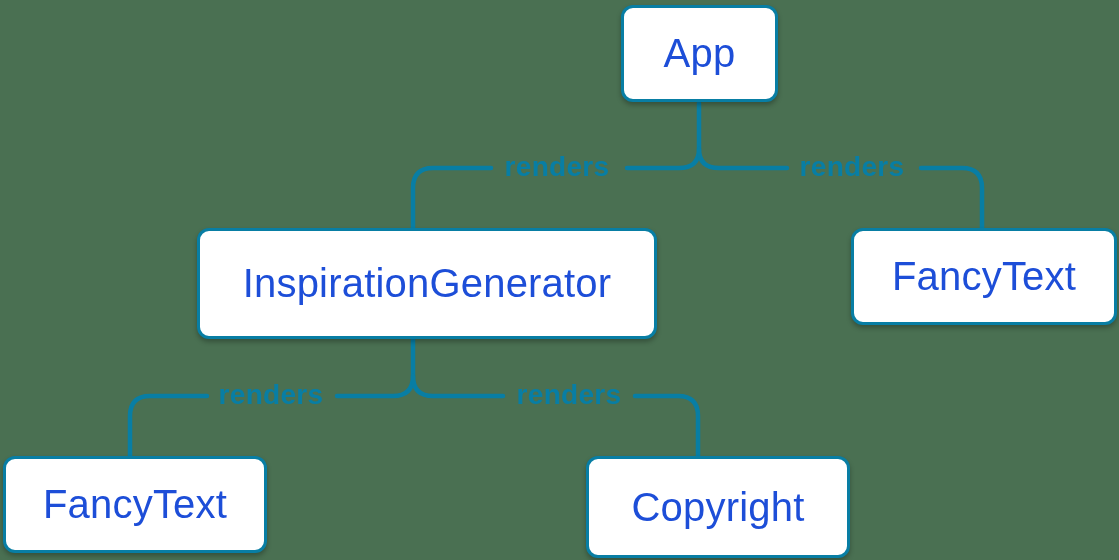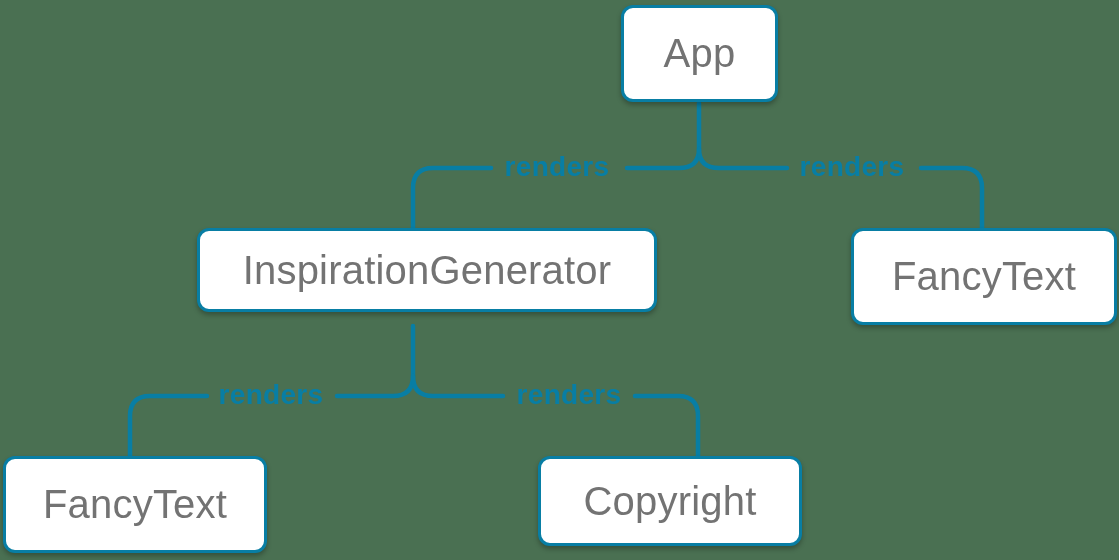--- a/index.html
+++ b/index.html
@@ -12,31 +12,31 @@
   }
   #edges{position:absolute;left:0;top:0;width:1119px;height:560px;}
   #edges path{fill:none;stroke:#087ea4;stroke-width:4.5;stroke-linecap:round;}
   .node{
     position:absolute;
     background:#ffffff;
     border:3px solid #087ea4;
     border-radius:12px;
     box-shadow:0 3px 5px rgba(0,0,0,0.28);
     display:flex;align-items:center;justify-content:center;
-    color:#737373;
+    color:#1d4ed8;
     font-size:40px;
     font-weight:500;
     letter-spacing:0.2px;
     box-sizing:border-box;
   }
   .node-app{left:621px;top:5px;width:157px;height:97px;}
-  .node-inspiration{left:197px;top:228px;width:460px;height:84px;}
+  .node-inspiration{left:197px;top:228px;width:460px;height:111px;}
   .node-fancy-right{left:851px;top:228px;width:266px;height:97px;}
   .node-fancy-left{left:3px;top:456px;width:264px;height:97px;}
-  .node-copyright{left:538px;top:456px;width:264px;height:90px;}
+  .node-copyright{left:586px;top:456px;width:264px;height:102px;}
   .edge-label{
     position:absolute;
     transform:translate(-50%,-50%);
     color:#087ea4;
     font-size:28px;
     font-weight:600;
     letter-spacing:0.3px;
     white-space:nowrap;
   }
   .edge-label-top-left{left:557px;top:167px;}

